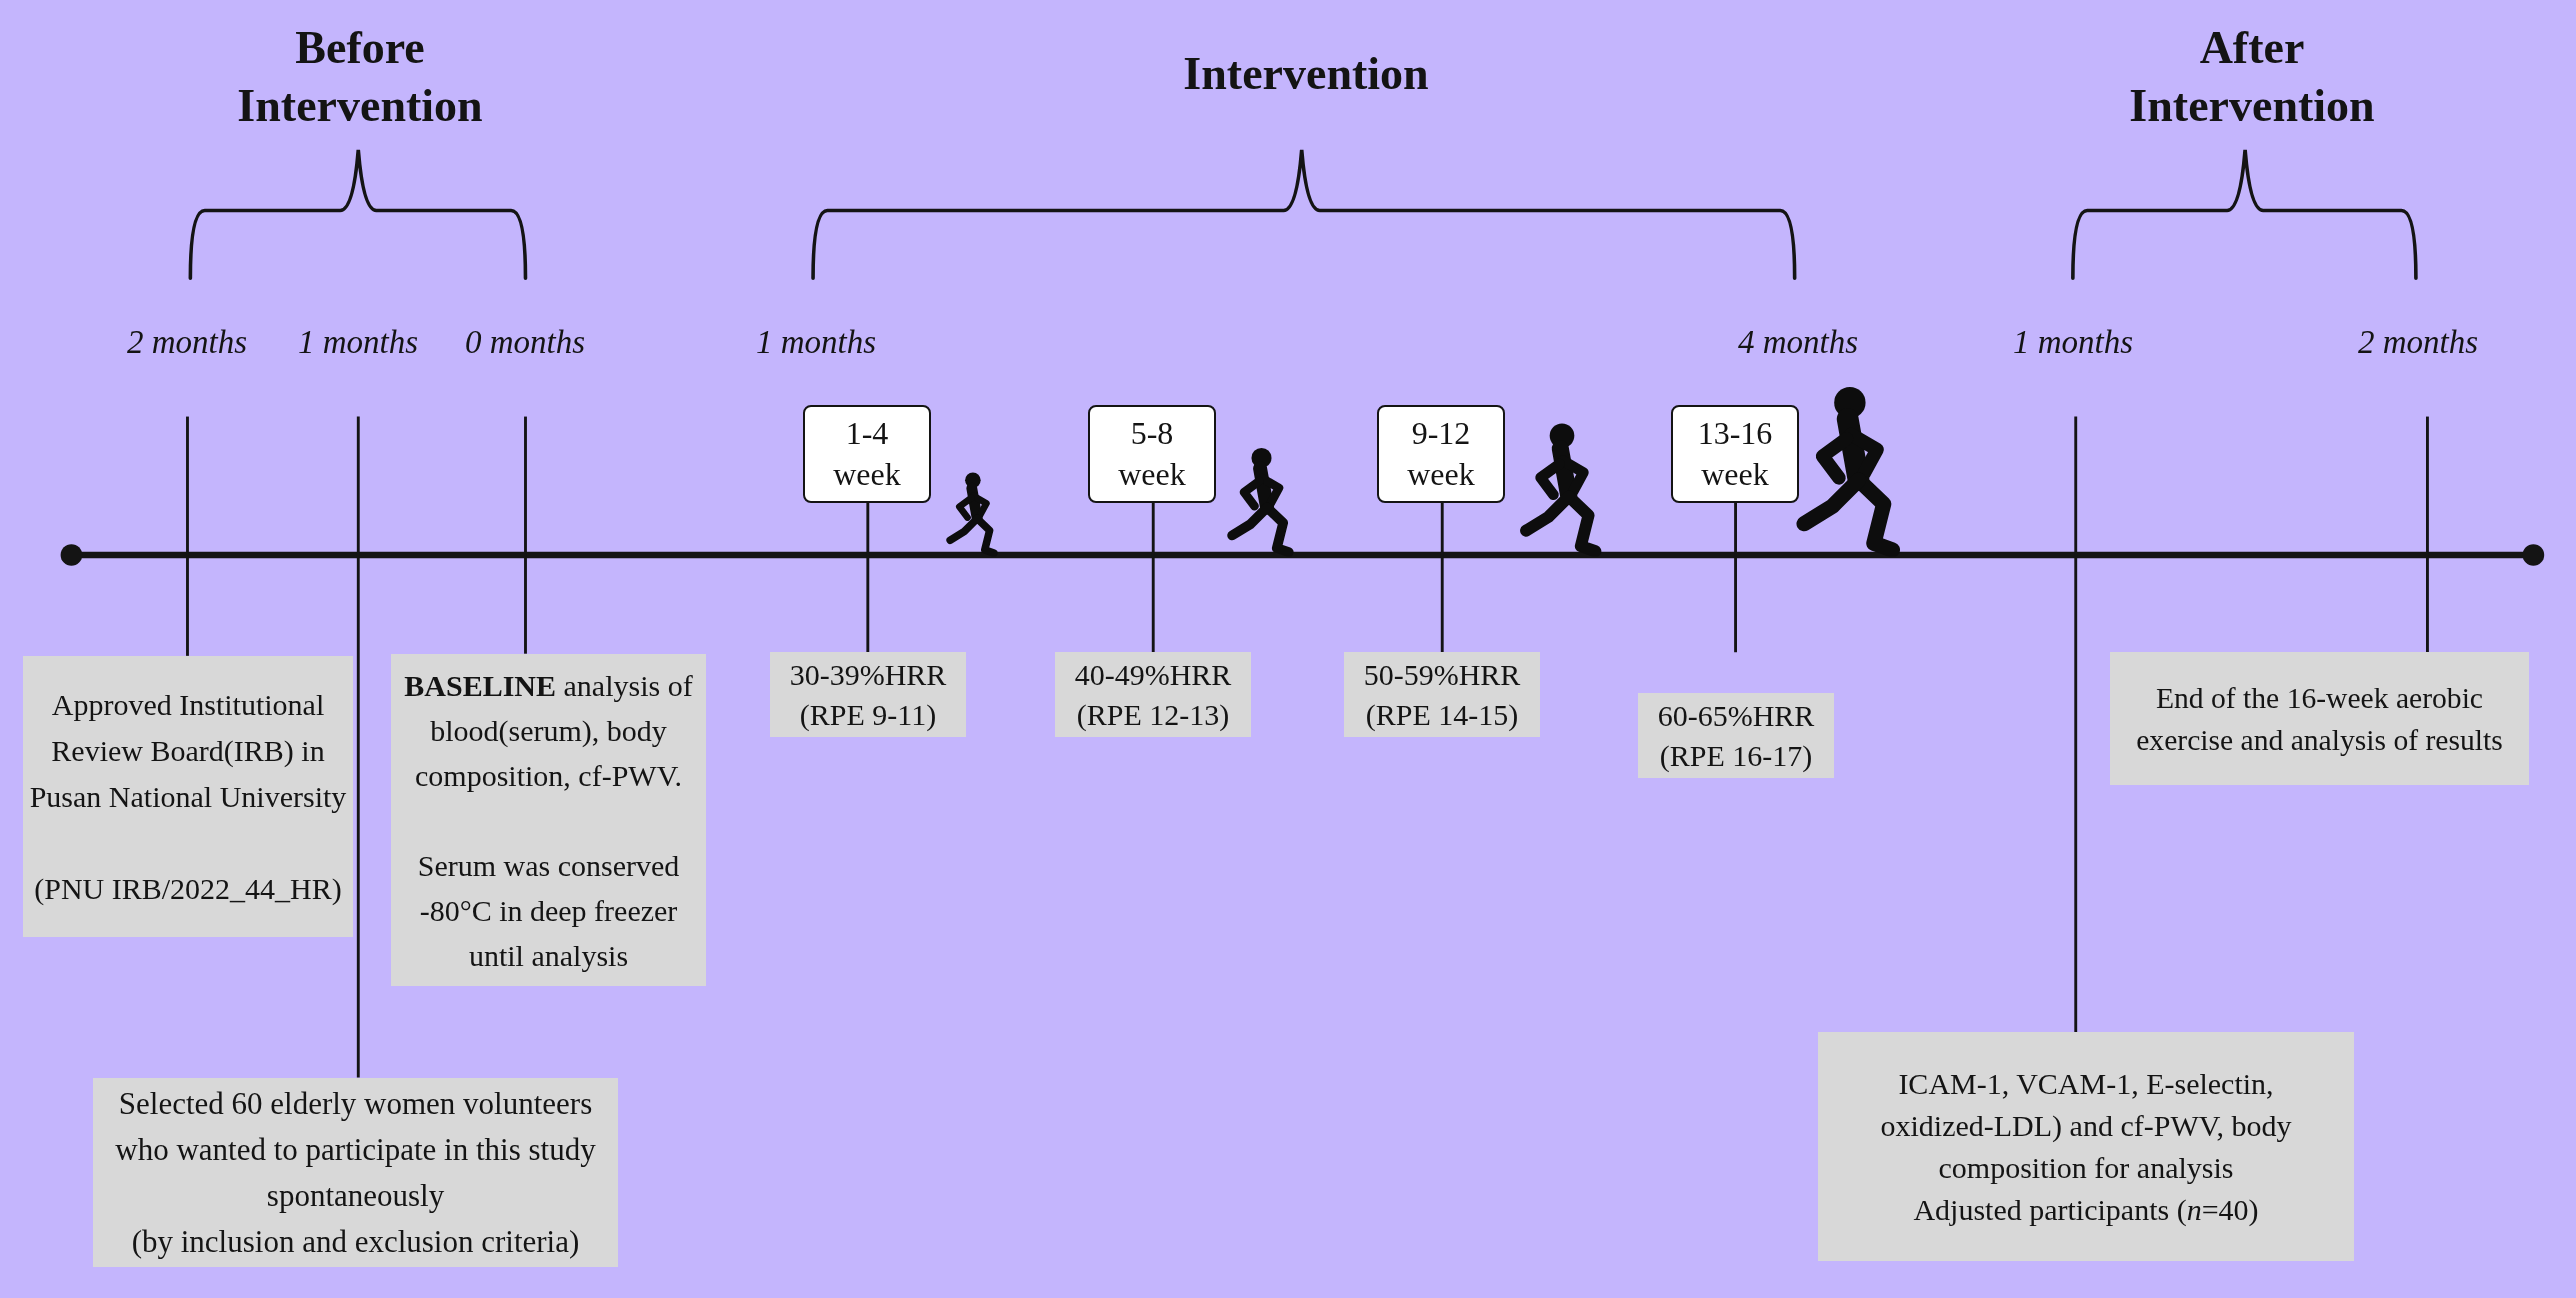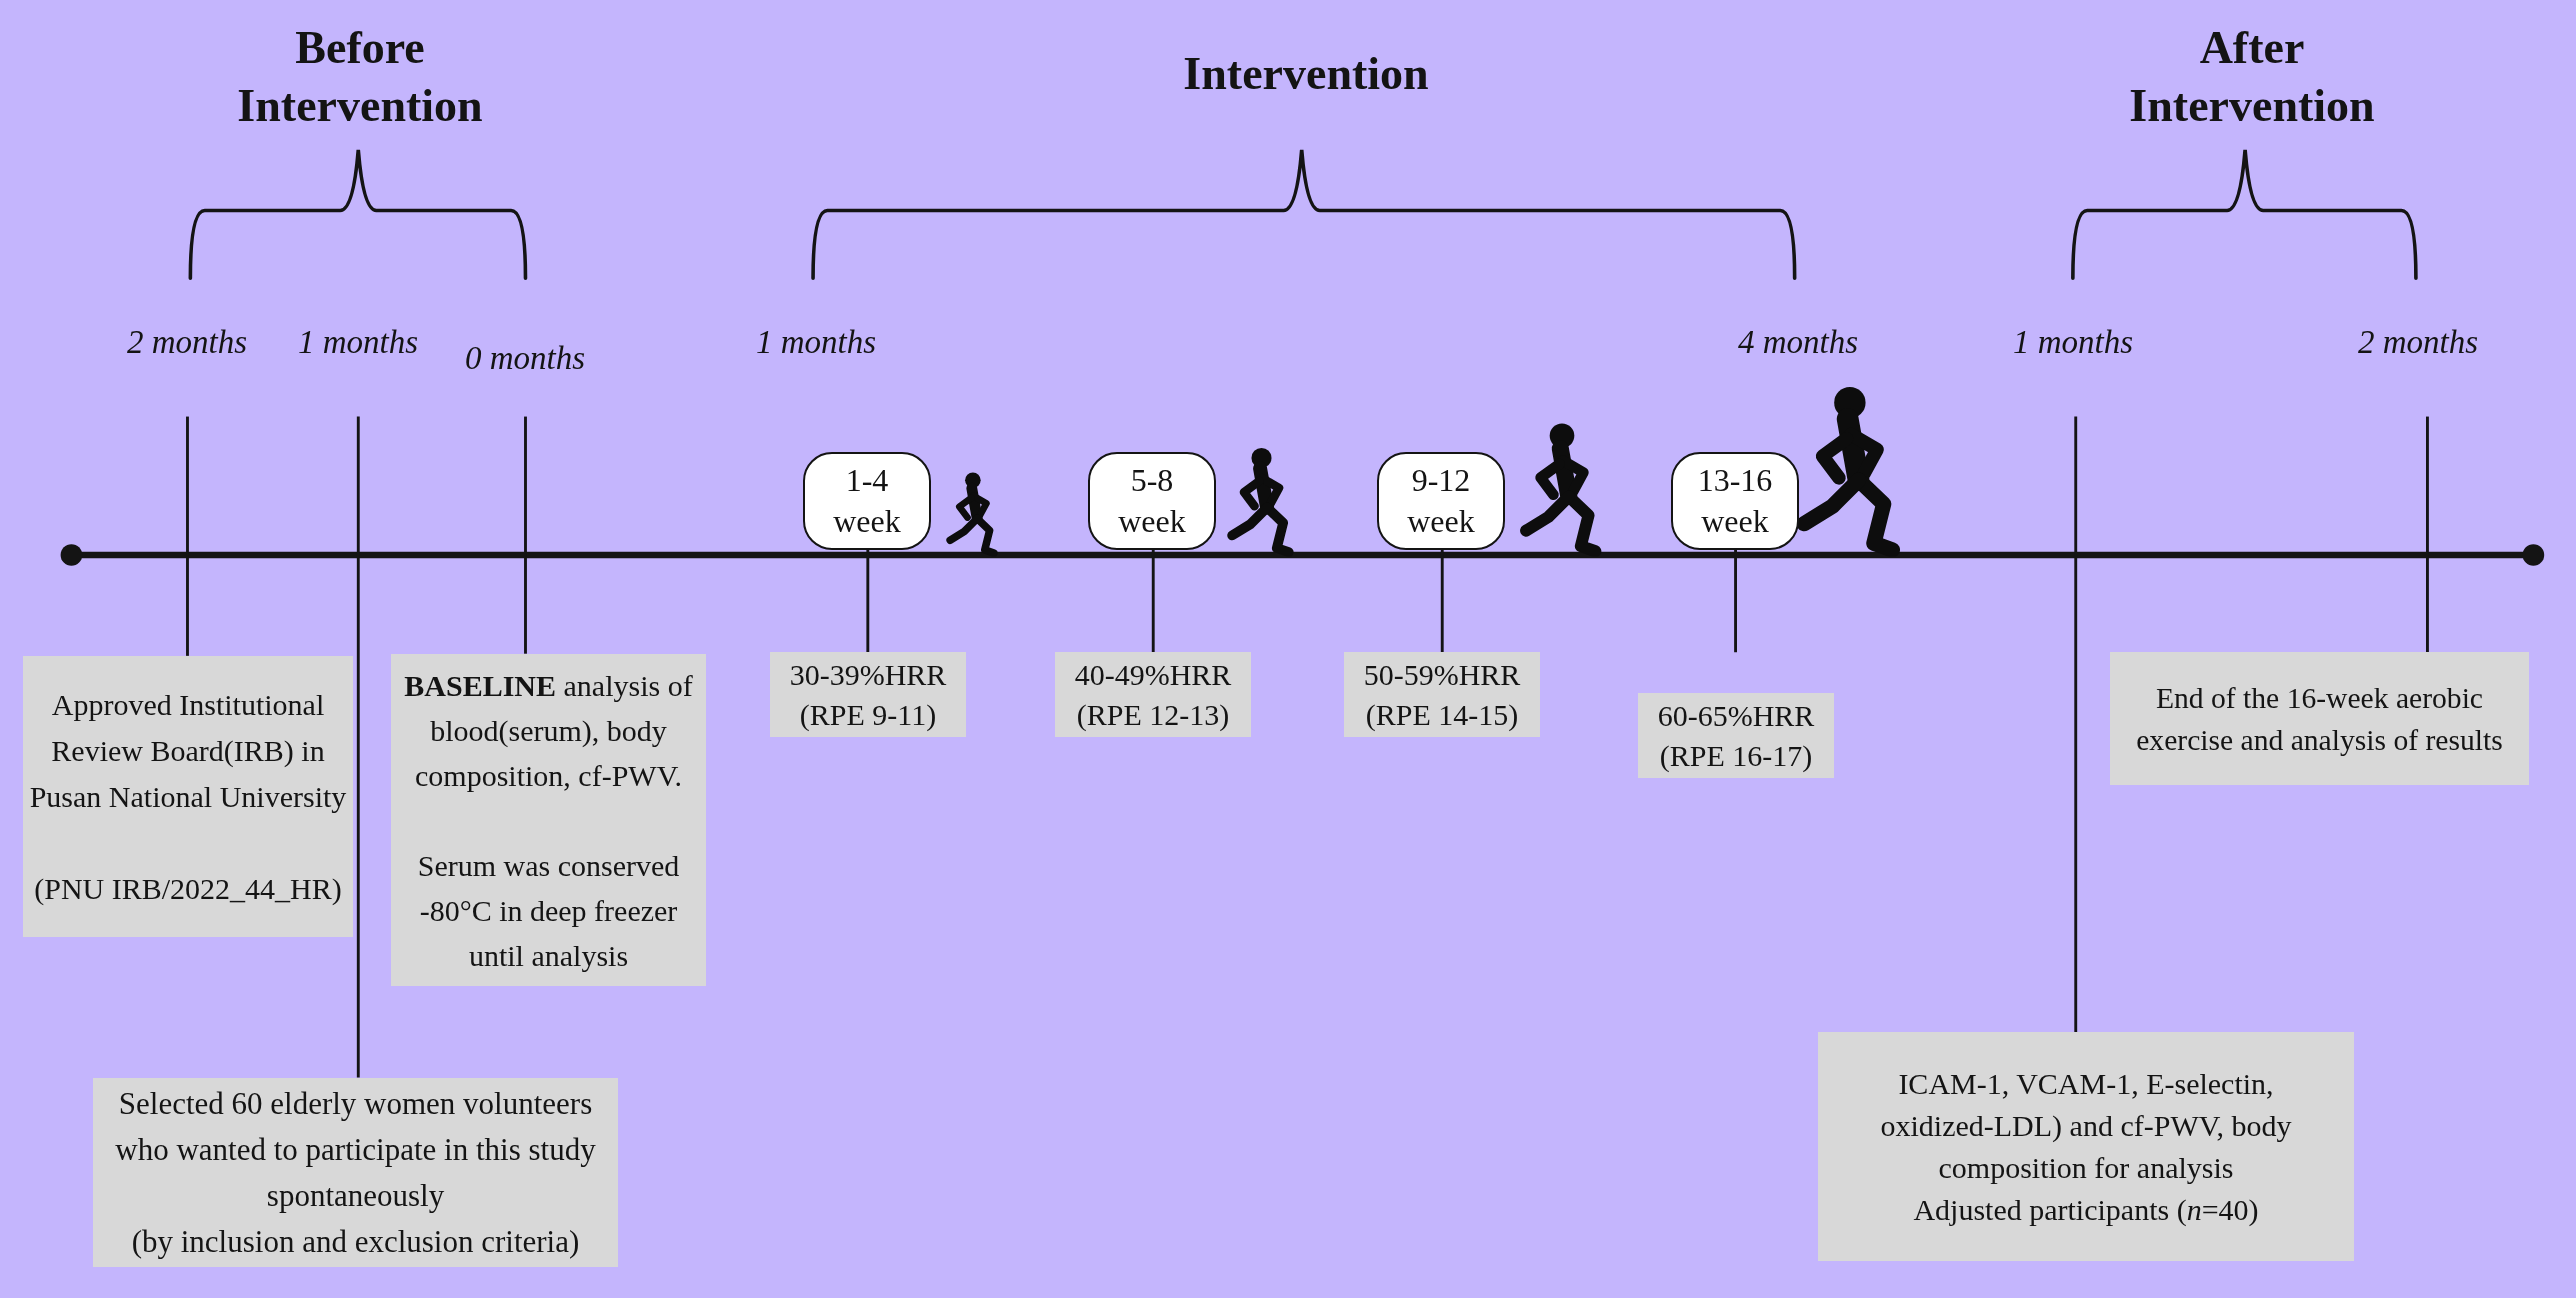--- a/index.html
+++ b/index.html
@@ -4,23 +4,23 @@
 <style>
   html,body{margin:0;padding:0;background:#ffffff;}
   .canvas{position:relative;width:2576px;height:1298px;background:#c4b5fd;
           font-family:"Liberation Serif", serif;color:#141414;overflow:hidden;}
   .layer{position:absolute;left:0;top:0;}
   .heading{position:absolute;font-weight:bold;font-size:46px;line-height:58px;
            text-align:center;transform:translateX(-50%);white-space:nowrap;}
   .mlabel{position:absolute;font-style:italic;font-size:33px;line-height:37px;
           transform:translateX(-50%);white-space:nowrap;}
   .weekbox{position:absolute;width:124px;height:94px;border:2.9px solid #141414;
-           border-radius:29px;background:#ffffff;display:flex;flex-direction:column;
+           border-radius:8px;background:#ffffff;display:flex;flex-direction:column;
            align-items:center;justify-content:center;font-size:32px;line-height:41px;
-           text-align:center;margin-top:47px;}
+           text-align:center;}
   .graybox{position:absolute;background:#d8d8d8;display:flex;flex-direction:column;
            align-items:center;justify-content:center;text-align:center;}
   .hrrbox{width:196px;height:85px;font-size:30px;line-height:40px;}
   .note-irb{font-size:30px;line-height:46px;}
   .note-irb .line{min-height:46px;}
   .note-baseline{font-size:30px;line-height:45px;text-align:right;}
   .note-baseline .line{min-height:45px;}
   .note-selected{font-size:31px;line-height:46px;}
   .note-selected .line{min-height:46px;}
   .note-end{font-size:29.6px;line-height:42px;}
@@ -79,21 +79,21 @@
   <div class="heading" style="left:1306px;top:45px;">
     <div>Intervention</div>
   </div>
   <div class="heading" style="left:2252px;top:19px;">
     <div>After</div>
     <div>Intervention</div>
   </div>
 
   <div class="mlabel" style="left:187px;top:324px;">2 months</div>
   <div class="mlabel" style="left:358px;top:324px;">1 months</div>
-  <div class="mlabel" style="left:525px;top:340px;">0 months</div>
+  <div class="mlabel" style="left:525px;top:324px;">0 months</div>
   <div class="mlabel" style="left:816px;top:324px;">1 months</div>
   <div class="mlabel" style="left:1798px;top:324px;">4 months</div>
   <div class="mlabel" style="left:2073px;top:324px;">1 months</div>
   <div class="mlabel" style="left:2418px;top:324px;">2 months</div>
 
   <div class="weekbox" style="left:803px;top:405px;">
     <div>1-4</div>
     <div>week</div>
   </div>
   <div class="weekbox" style="left:1088px;top:405px;">

